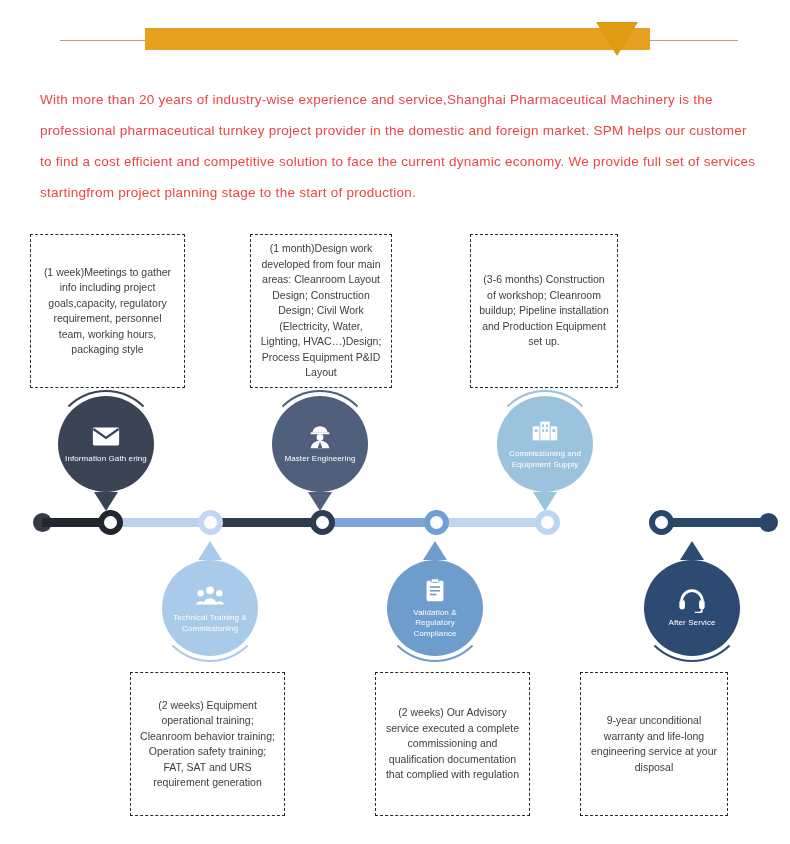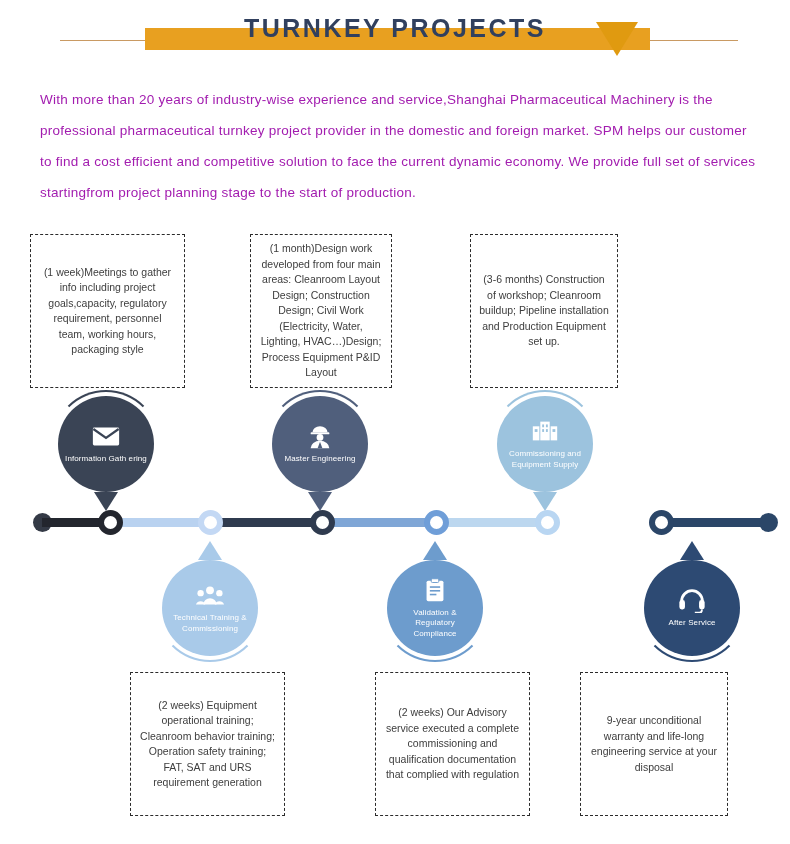--- a/index.html
+++ b/index.html
@@ -26,21 +26,21 @@
   }
   .hdr-tri{
     position:absolute;left:596px;top:22px;
     width:0;height:0;border-left:21px solid transparent;
     border-right:21px solid transparent;border-top:34px solid #e09a10;
   }
 
   
   #intro{
     position:absolute;left:40px;top:84px;width:716px;
-    font-size:13.5px;color:#a21caf;line-height:31px;
+    font-size:13.5px;color:#ef4444;line-height:31px;
     letter-spacing:.25px;
   }
 
   
   .dbox{
     position:absolute;border:1px dashed #2b2b2b;
     box-sizing:border-box;background:#fff;
     display:flex;align-items:center;
     padding:6px 8px;
   }
@@ -102,21 +102,20 @@
   }
 </style>
 </head>
 <body>
 
 <div id="header">
   <div class="hdr-rule left"></div>
   <div class="hdr-rule right"></div>
   <div class="hdr-bar"></div>
   <div class="hdr-tri"></div>
-  <div class="hdr-title">TURNKEY PROJECTS</div>
 </div>
 
 <div id="intro">With more than 20 years of industry-wise experience and service,Shanghai Pharmaceutical Machinery is the professional pharmaceutical turnkey project provider in the domestic and foreign market. SPM helps our customer to find a cost efficient and competitive solution to face the current dynamic economy. We provide full set of services startingfrom project planning stage to the start of production.</div>
 
 <div class="dbox" id="box-1">
   <span>(1 week)Meetings to gather info including project goals,capacity, regulatory requirement, personnel team, working hours, packaging style</span>
 </div>
 <div class="dbox" id="box-2">
   <span>(1 month)Design work developed from four main areas: Cleanroom Layout Design; Construction Design; Civil Work (Electricity, Water, Lighting, HVAC…)Design; Process Equipment P&amp;ID Layout</span>
 </div>

